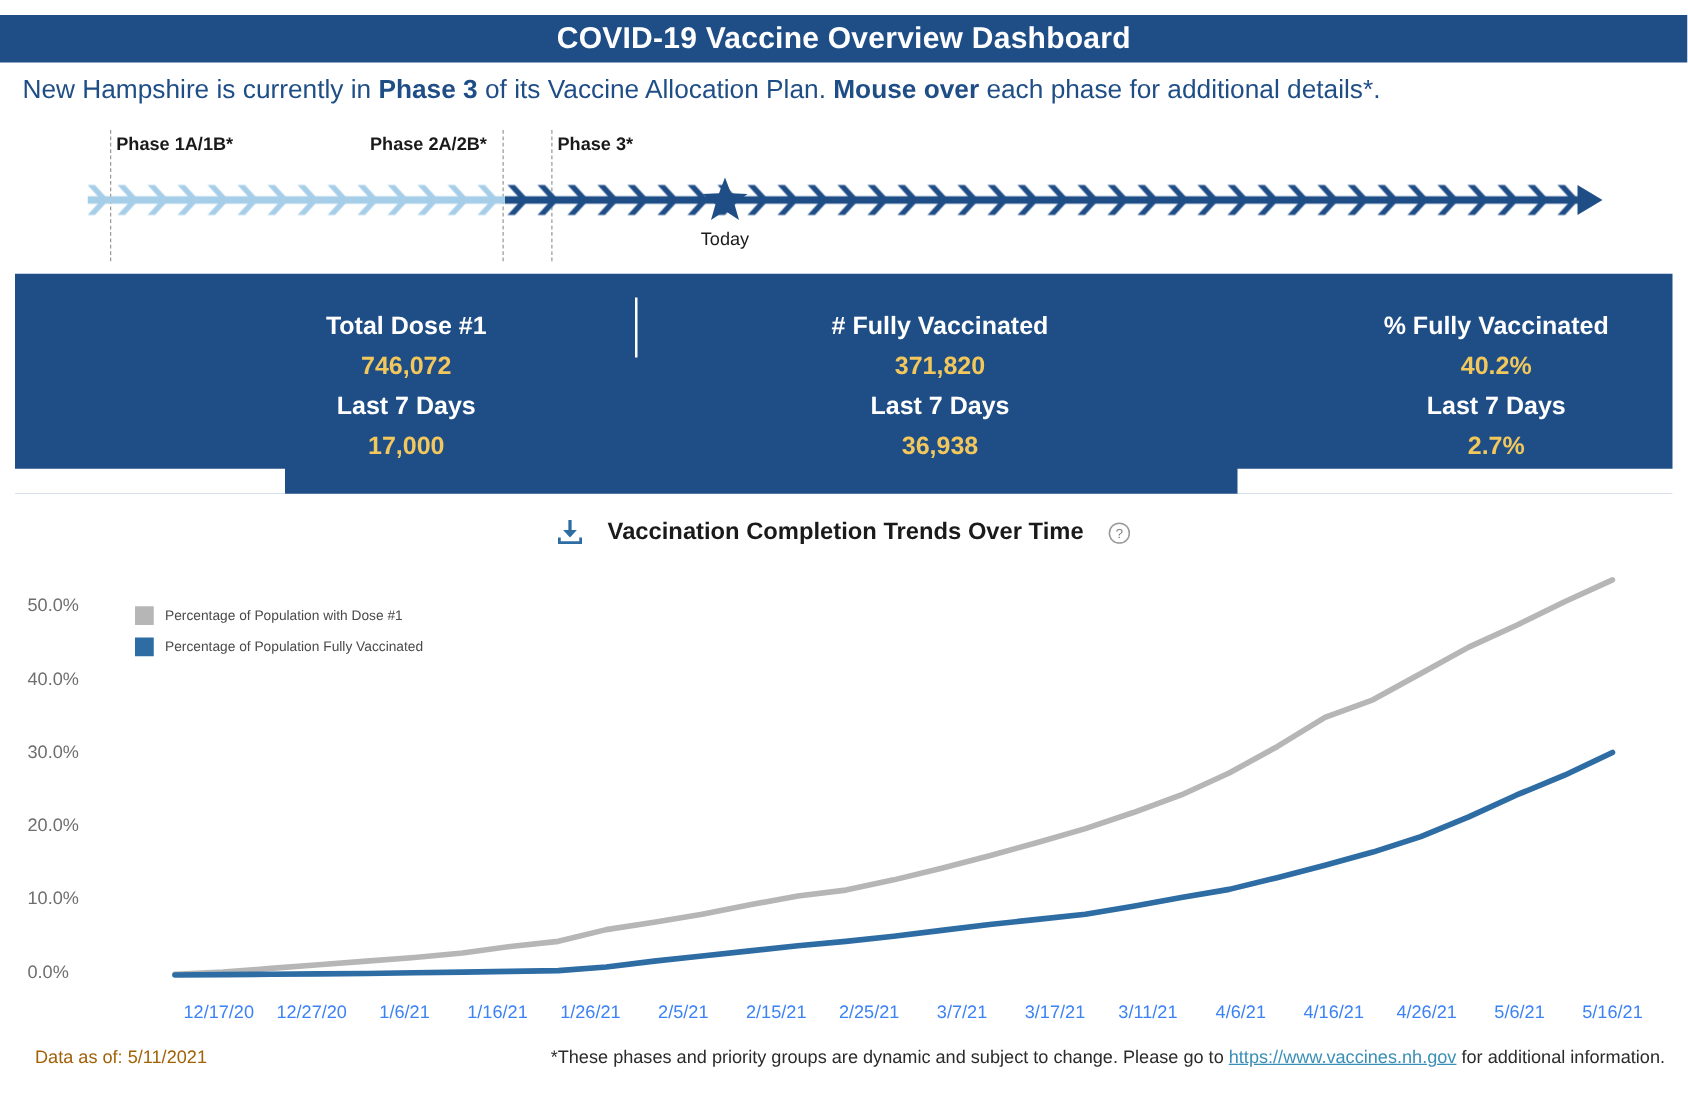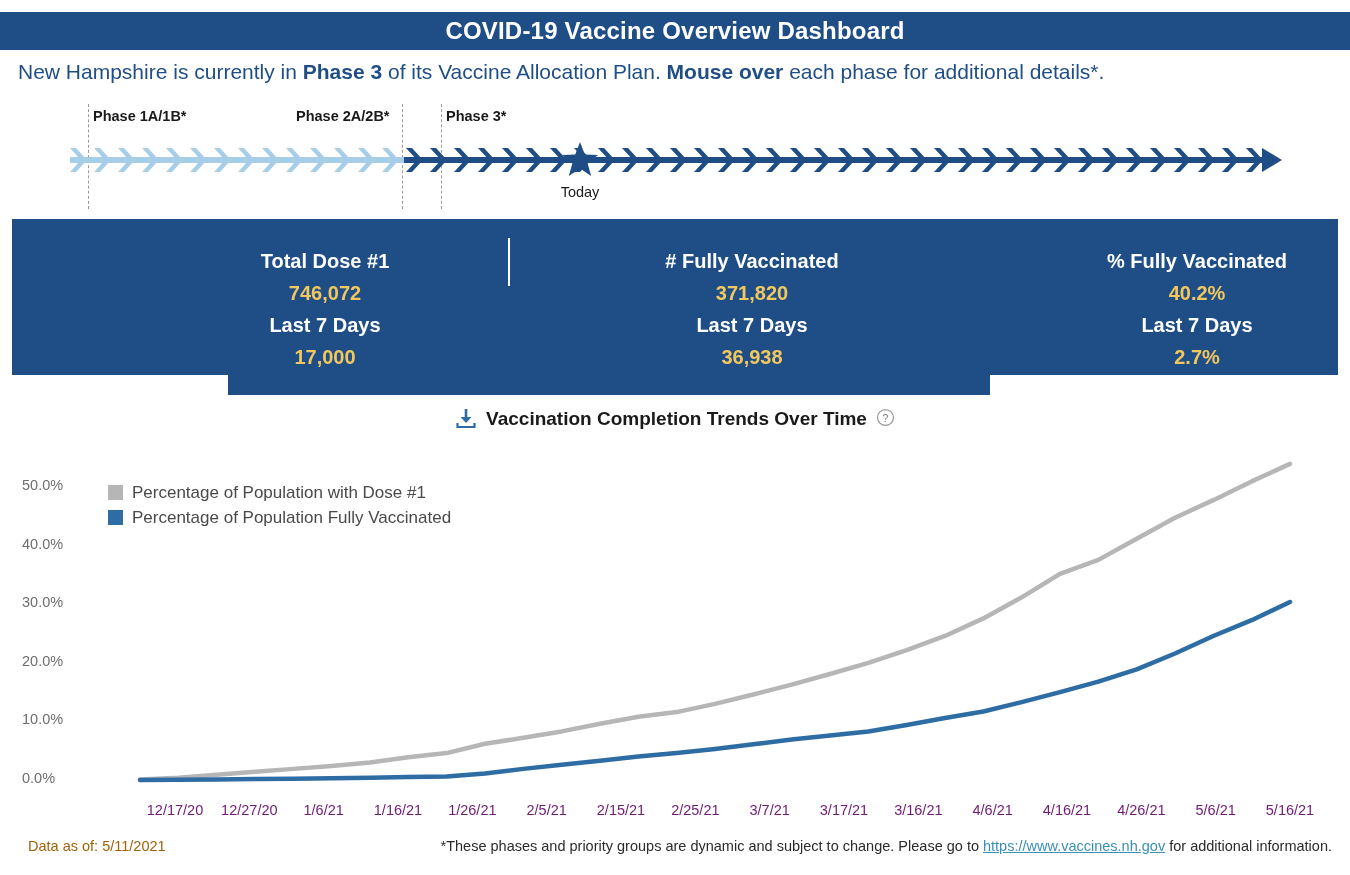--- a/index.html
+++ b/index.html
@@ -121,23 +121,23 @@
     height: 48px;
     border-left: 2px solid #ffffff;
   }
 
   
   .chart-header {
     position: absolute;
     left: 0; top: 408px;
     width: 1350px; height: 36px;
     display: flex;
-    align-items: flex-start;
+    align-items: center;
     justify-content: center;
-    gap: 9px;
+    gap: 19px;
   }
   .chart-title-text {
     font-size: 19px;
     font-weight: bold;
     color: #1a1a1a;
     white-space: nowrap;
   }
   .dl-icon { width: 22px; height: 22px; display: block; }
   .help-icon { width: 19px; height: 19px; display: block; }
 
@@ -152,41 +152,41 @@
     left: 108px; top: 30px;
   }
   .legend-row {
     display: flex;
     align-items: center;
     gap: 9px;
     height: 25px;
   }
   .legend-swatch { width: 15px; height: 15px; flex: none; }
   .legend-text {
-    font-size: 17px;
+    font-size: 11px;
     color: #4a4a4a;
     white-space: nowrap;
   }
   .y-tick {
     position: absolute;
     right: 0;
     width: 80px;
     font-size: 14.5px;
     color: #6e6e6e;
   }
   .y-axis-wrap {
     position: absolute;
     left: 10px; top: 0;
     width: 92px; height: 390px;
   }
   .x-tick {
     position: absolute;
     top: 0;
     font-size: 14.5px;
-    color: #701a75;
+    color: #3b82f6;
     white-space: nowrap;
     transform: translateX(-50%);
   }
   .x-axis-wrap {
     position: absolute;
     left: 0; top: 352px;
     width: 1350px; height: 26px;
   }
   .plot-svg {
     position: absolute;
@@ -327,21 +327,21 @@
       <div class="x-tick" style="left: 175px;">12/17/20</div>
       <div class="x-tick" style="left: 249.333px;">12/27/20</div>
       <div class="x-tick" style="left: 323.667px;">1/6/21</div>
       <div class="x-tick" style="left: 398px;">1/16/21</div>
       <div class="x-tick" style="left: 472.333px;">1/26/21</div>
       <div class="x-tick" style="left: 546.667px;">2/5/21</div>
       <div class="x-tick" style="left: 621px;">2/15/21</div>
       <div class="x-tick" style="left: 695.333px;">2/25/21</div>
       <div class="x-tick" style="left: 769.667px;">3/7/21</div>
       <div class="x-tick" style="left: 844px;">3/17/21</div>
-      <div class="x-tick" style="left: 918.333px;">3/16/21</div>
+      <div class="x-tick" style="left: 918.333px;">3/11/21</div>
       <div class="x-tick" style="left: 992.667px;">4/6/21</div>
       <div class="x-tick" style="left: 1067px;">4/16/21</div>
       <div class="x-tick" style="left: 1141.33px;">4/26/21</div>
       <div class="x-tick" style="left: 1215.67px;">5/6/21</div>
       <div class="x-tick" style="left: 1290px;">5/16/21</div>
     </div>
 </div>
 
 <div class="footer-left">Data as of: 5/11/2021</div>
 <div class="footer-right">

